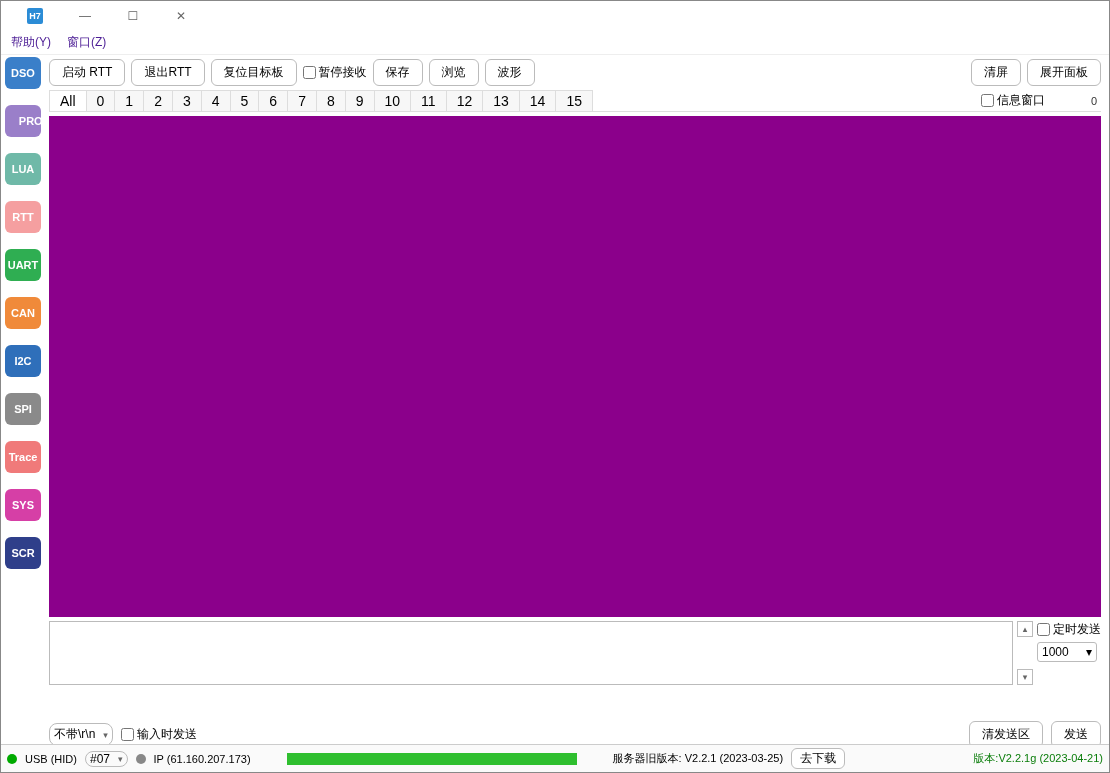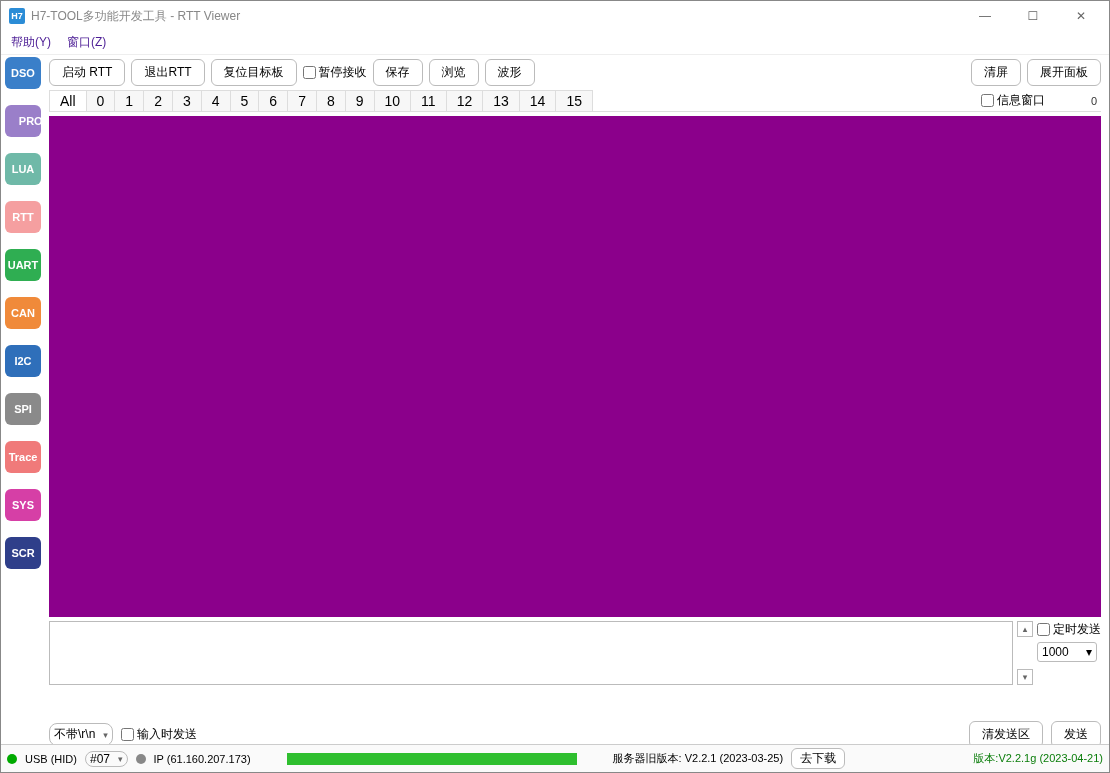--- a/index.html
+++ b/index.html
@@ -1,19 +1,19 @@
 <!DOCTYPE html>
 <html><head>
 <meta charset="utf-8">
 <style>
 * { margin:0; padding:0; box-sizing:border-box; font-family:"Microsoft YaHei","Segoe UI",sans-serif; }
 body { width:1110px; height:773px; background:#fff; overflow:hidden; position:relative; border:1px solid #888; }
 
 
-.titlebar { height:30px; display:flex; align-items:center; padding:0 8px; color:#888; font-size:12px; }
+.titlebar { height:30px; display:flex; align-items:center; padding:0 26px; color:#888; font-size:12px;gap:22px; }
 .titlebar .app-icon { width:16px; height:16px; background:#2b8cd6; color:#fff; font-size:9px; font-weight:bold; display:flex; align-items:center; justify-content:center; margin-right:6px; border-radius:2px; }
 .titlebar .title-text { flex:1; }
 .titlebar .win-controls { display:flex; gap:20px; padding-right:6px; }
 .titlebar .win-btn { width:28px; text-align:center; color:#666; font-size:12px; cursor:pointer; }
 
 
 .menubar { height:24px; display:flex; gap:16px; padding:0 10px; font-size:12px; color:#4c1d95; align-items:center; border-bottom:1px solid #eee; }
 .menubar span { cursor:pointer; }
 
 
@@ -61,21 +61,20 @@
 .status-dot { width:10px; height:10px; border-radius:50%; background:#0a0; }
 .dot-gray { background:#888; }
 .progressbar { height:12px; width:290px; background:#2fbf2f; }
 .version-text { color:#0a7d0a; }
 </style>
 </head>
 <body>
 
 <div class="titlebar">
   <div class="app-icon">H7</div>
-  <div class="title-text">H7-TOOL多功能开发工具 - RTT Viewer</div>
   <div class="win-controls">
     <div class="win-btn">—</div>
     <div class="win-btn">☐</div>
     <div class="win-btn">✕</div>
   </div>
 </div>
 
 <div class="menubar">
   <span>帮助(Y)</span>
   <span>窗口(Z)</span>

